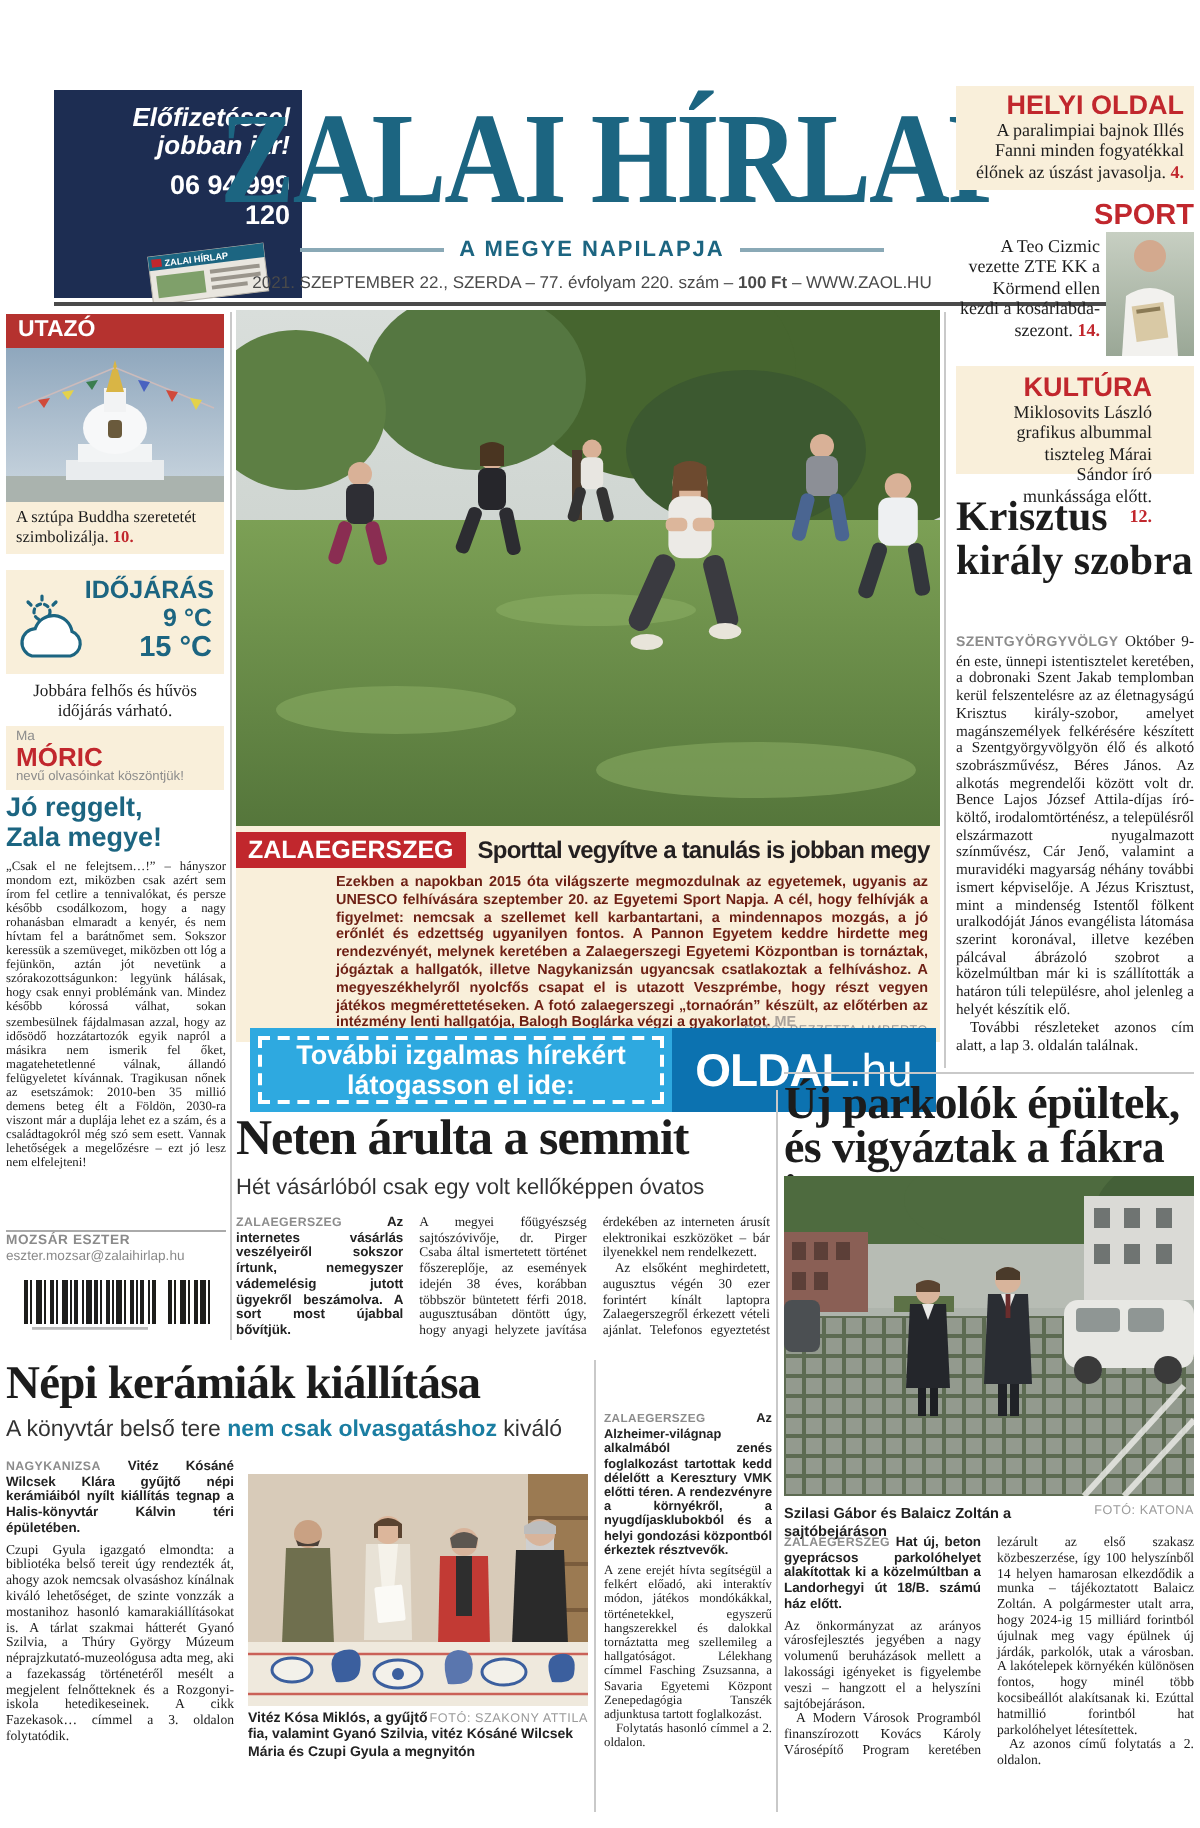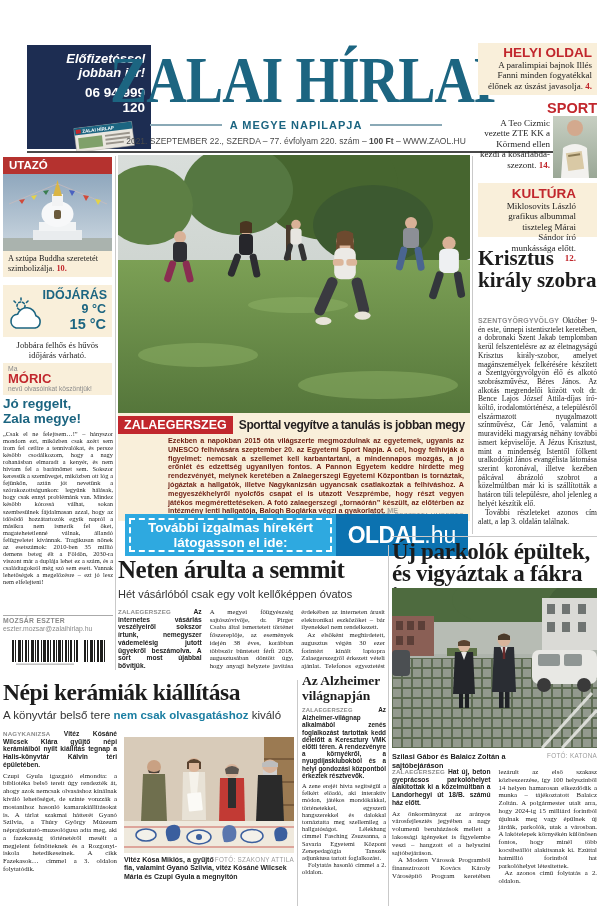--- a/index.html
+++ b/index.html
@@ -534,20 +534,19 @@
       <path d="M100 105 q-5 -16 5 -17 q9 0 7 12 q-1 6 -12 5" fill="#5a76ae"></path>
       <ellipse cx="128" cy="99" rx="11" ry="6.5" fill="#f3f1ea" stroke="#3b5f9e" stroke-width="1.5"></ellipse>
       <path d="M152 104 q-5 -13 4 -14 q9 -1 7 10 q-1 5 -11 4" fill="#3b5f9e"></path>
     </g>
   </svg>
   <div id="nepi-caption" class="abs">
     <span class="credit">FOTÓ: SZAKONY ATTILA</span>
     <span>Vitéz Kósa Miklós, a gyűjtő fia, valamint Gyanó Szilvia, vitéz Kósáné Wilcsek Mária és Czupi Gyula a megnyitón </span>
   </div>
 
-  <div id="alz-headline" class="abs">Az Alzheimer világnapján</div>
   <div id="alz-body" class="abs just">
     <p class="lead-p"><span class="lead-city">ZALAEGERSZEG</span><span> Az Alzheimer-világnap alkalmából zenés foglalkozást tartottak kedd délelőtt a Keresztury VMK előtti téren. A rendezvényre a környékről, a nyugdíjasklubokból és a helyi gondozási központból érkeztek résztvevők.</span></p>
     <p class="body-p">A zene erejét hívta segítségül a felkért előadó, aki interaktív módon, játékos mondókákkal, történetekkel, egyszerű hangszerekkel és dalokkal tornáztatta meg szellemileg a hallgatóságot. Lélekhang címmel Fasching Zsuzsanna, a Savaria Egyetemi Központ Zenepedagógia Tanszék adjunktusa tartott foglalkozást.</p>
     <p class="body-p">Folytatás hasonló címmel a 2. oldalon.</p>
   </div>
 
 </div>
 
 </body></html>

